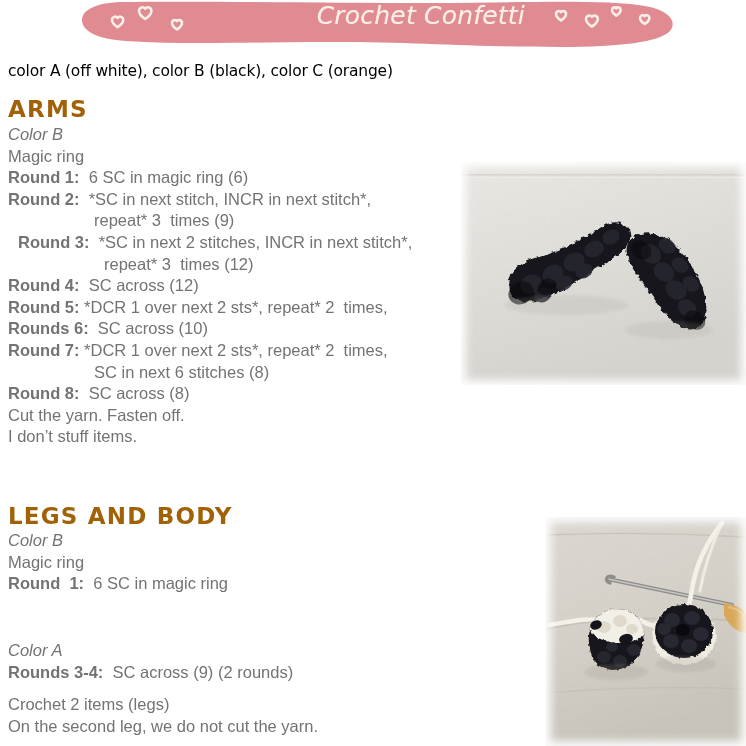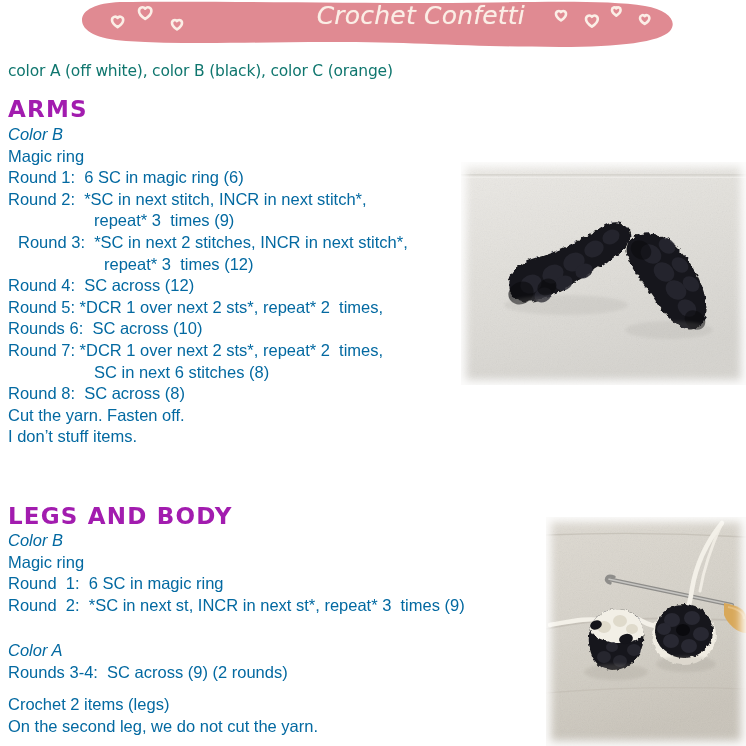--- a/index.html
+++ b/index.html
@@ -44,54 +44,54 @@
   }
 
   
   #colors-line {
     position: absolute;
     left: 8px;
     top: 62px;
     font-family: "DejaVu Sans", sans-serif;
     font-size: 15.5px;
     letter-spacing: -0.2px;
-    color: #0f766e;
+    color: #000000;
     white-space: nowrap;
   }
 
   
   .section-heading {
     position: absolute;
     left: 8px;
     font-family: "DejaVu Sans", sans-serif;
     font-weight: bold;
     font-size: 23px;
     letter-spacing: 1.2px;
-    color: #a21caf;
+    color: #a16207;
     white-space: nowrap;
   }
   #arms-heading { top: 96px; }
   #legs-heading { top: 503px; }
 
   
   .block {
     position: absolute;
     left: 8px;
     font-size: 16.5px;
     line-height: 21.6px;
-    color: #0369a1;
+    color: #737373;
   }
   #arms-block { top: 124px; width: 452px; }
   #legs-block { top: 530px; width: 540px; }
   #legs-block2 { top: 640px; width: 540px; }
 
   .line { white-space: pre; }
   .line.italic { font-style: italic; }
   .line.bold { font-weight: normal; }
-  .lbl { font-weight: normal; text-align: right; }
+  .lbl { font-weight: bold; text-align: right; }
   .cont { display: block; white-space: pre; }
   .spacer { height: 11px; }
 
   
   .ind { padding-left: 86px; }
 
   
   .shift { padding-left: 10px; }
 
   
@@ -182,21 +182,20 @@
   <div class="line"><span>Cut the yarn. Fasten off.</span></div>
   <div class="line"><span>I don’t stuff items.</span></div>
 </div>
 
 <div class="section-heading" id="legs-heading">LEGS AND BODY</div>
 
 <div class="block" id="legs-block">
   <div class="line italic"><span>Color B</span></div>
   <div class="line bold"><span>Magic ring</span></div>
   <div class="line"><span class="lbl">Round  1:</span><span>  6 SC in magic ring</span></div>
-  <div class="line"><span class="lbl">Round  2:</span><span>  *SC in next st, INCR in next st*, repeat* 3  times (9)</span></div>
 </div>
 
 <div class="block" id="legs-block2">
   <div class="line italic"><span>Color A</span></div>
   <div class="line"><span class="lbl">Rounds 3-4:</span><span>  SC across (9) (2 rounds)</span></div>
   <div class="spacer"></div>
   <div class="line"><span>Crochet 2 items (legs)</span></div>
   <div class="line"><span>On the second leg, we do not cut the yarn.</span></div>
 </div>
 

